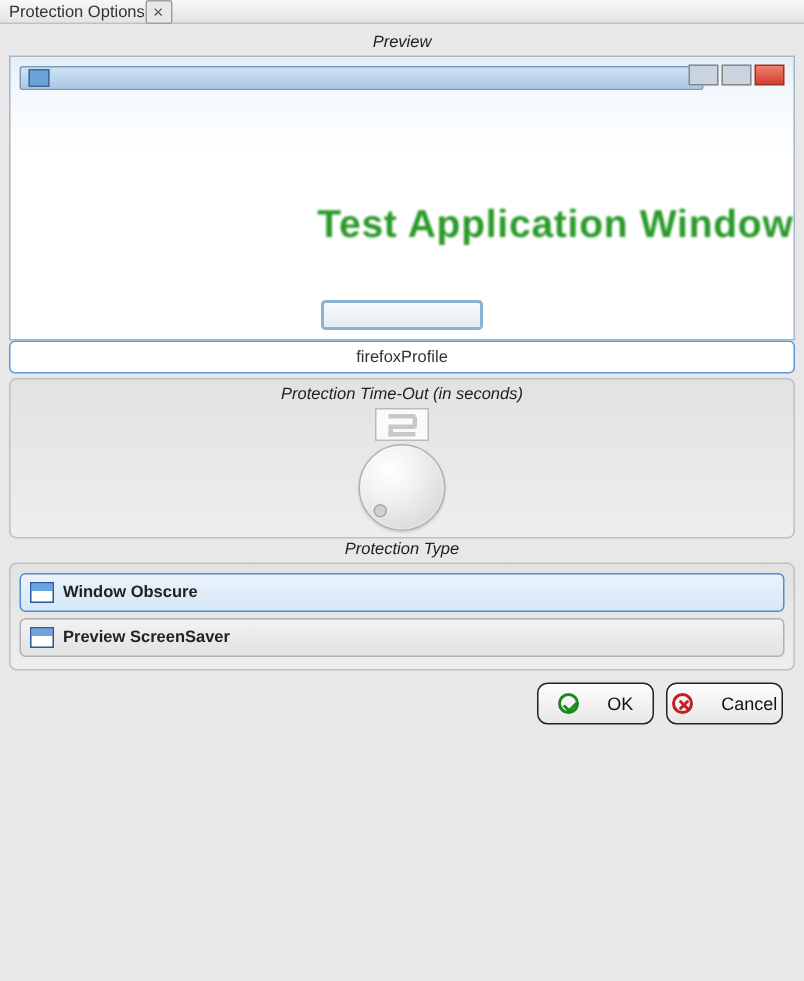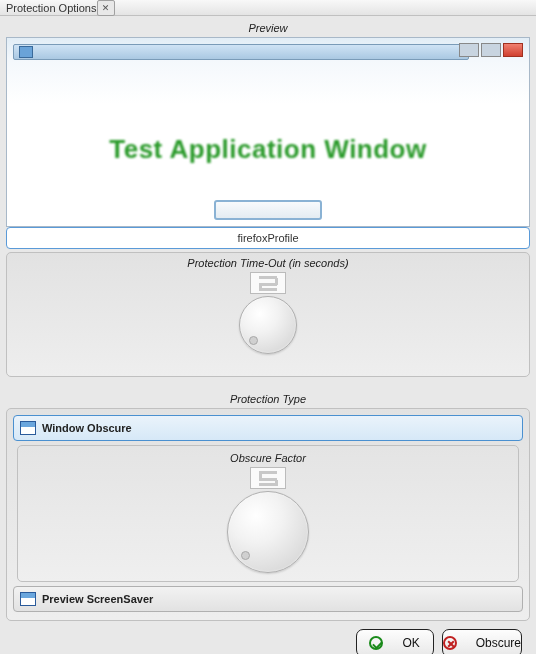--- a/index.html
+++ b/index.html
@@ -69,21 +69,21 @@
   .preview-innertab {
     position: absolute;
     top: 8px; left: 12px;
     width: 14px; height: 12px;
     background: #6aa3d8;
     border: 1px solid #3a6a9a;
   }
   .preview-text {
     position: absolute;
     top: 96px; left: 0; right: 0;
-    text-align: center;
+    text-align: right;
     color: #2a9a2a;
     font-size: 26px;
     font-weight: bold;
     filter: blur(0.8px);
     letter-spacing: 0.5px;
   }
   .preview-btn {
     position: absolute;
     bottom: 6px; left: 50%;
     transform: translateX(-50%);
@@ -104,21 +104,21 @@
     font-size: 11px;
     color: #333;
     outline: none;
   }
 
   .inset-panel {
     background: linear-gradient(to bottom, #e2e2e2, #eeeeee);
     border: 1px solid #c0c0c0;
     border-radius: 5px;
     margin-top: 3px;
-    padding-bottom: 22px;
+    padding-bottom: 4px;
   }
 
   .digit-box {
     width: 36px; height: 22px;
     background: #fafafa;
     border: 1px solid #bbb;
     margin: 3px auto 2px auto;
     position: relative;
     overflow: hidden;
   }
@@ -269,54 +269,39 @@
           <div class="digit-seg h2"></div>
           <div class="digit-seg v2"></div>
           <div class="digit-seg h3"></div>
       </div>
       <div class="knob-sm">
         <div class="knob-ind"></div>
       </div>
     </div>
   </div>
 
-  <div class="section-label" style="margin-top:16px">Protection Type</div>
+  <div class="section-label" style="margin-top:1px">Protection Type</div>
 
   <div class="inset-panel" style="padding:2px 0 4px 0">
     <div class="type-option type-selected">
       <div class="win-icon"></div>
       <span>Window Obscure</span>
     </div>
 
-    <div class="obscure-panel">
-      <div class="section-label">Obscure Factor</div>
-      <div class="knob-wrap">
-        <div class="digit-box d5">
-          <div class="digit-seg h1"></div>
-            <div class="digit-seg v1"></div>
-            <div class="digit-seg h2"></div>
-            <div class="digit-seg v2"></div>
-            <div class="digit-seg h3"></div>
-        </div>
-        <div class="knob-lg">
-          <div class="knob-ind"></div>
-        </div>
-      </div>
-    </div>
 
     <div class="type-option type-unselected">
       <div class="win-icon"></div>
       <span>Preview ScreenSaver</span>
     </div>
   </div>
 
   <div class="button-row">
     <div class="dlg-btn">
       <span class="ic-ok"></span>
       <span>OK</span>
     </div>
     <div class="dlg-btn">
       <span class="ic-cancel"></span>
-      <span>Obscure</span>
+      <span>Cancel</span>
     </div>
   </div>
 
 </div>
 
 </body></html>

